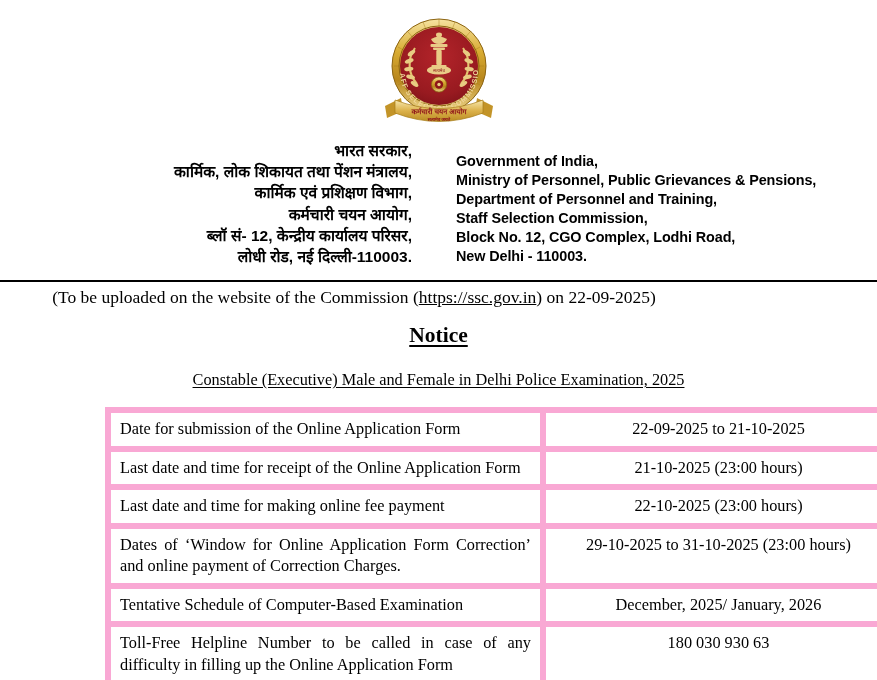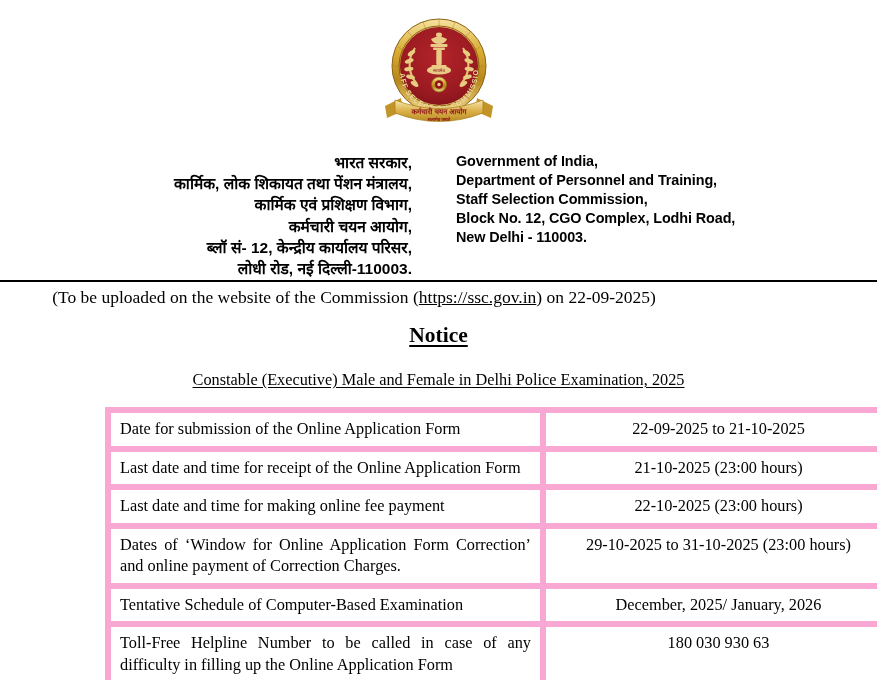--- a/index.html
+++ b/index.html
@@ -35,21 +35,21 @@
   .addr-row {
     position: absolute;
     left: 0;
     top: 140px;
     width: 877px;
     height: 140px;
   }
   .addr-hi {
     position: absolute;
     left: 60px;
-    top: 12px;
+    top: 0;
     width: 352px;
     text-align: right;
     font-family: "Liberation Sans", "DejaVu Sans", sans-serif;
     font-weight: bold;
     font-size: 15.5px;
     line-height: 21.2px;
     color: #000;
   }
   .addr-en {
     position: absolute;
@@ -242,20 +242,21 @@
   <div class="addr-hi">
     <div>भारत सरकार,</div>
     <div>कार्मिक, लोक शिकायत तथा पेंशन मंत्रालय,</div>
     <div>कार्मिक एवं प्रशिक्षण विभाग,</div>
     <div>कर्मचारी चयन आयोग,</div>
     <div>ब्लॉ सं- 12, केन्द्रीय कार्यालय परिसर,</div>
     <div>लोधी रोड, नई दिल्ली-110003.</div>
   </div>
   <div class="addr-en">
     <div>Government of India,</div>
+    <div>Ministry of Personnel, Public Grievances &amp; Pensions,</div>
     <div>Department of Personnel and Training,</div>
     <div>Staff Selection Commission,</div>
     <div>Block No. 12, CGO Complex, Lodhi Road,</div>
     <div>New Delhi - 110003.</div>
   </div>
 </div>
 
 <div class="page-rule"></div>
 
 <div class="upload-line"><span>(To be uploaded on the website of the Commission (</span><a class="url" href="#">https://ssc.gov.in</a><span>) on 22-09-2025)</span></div>

